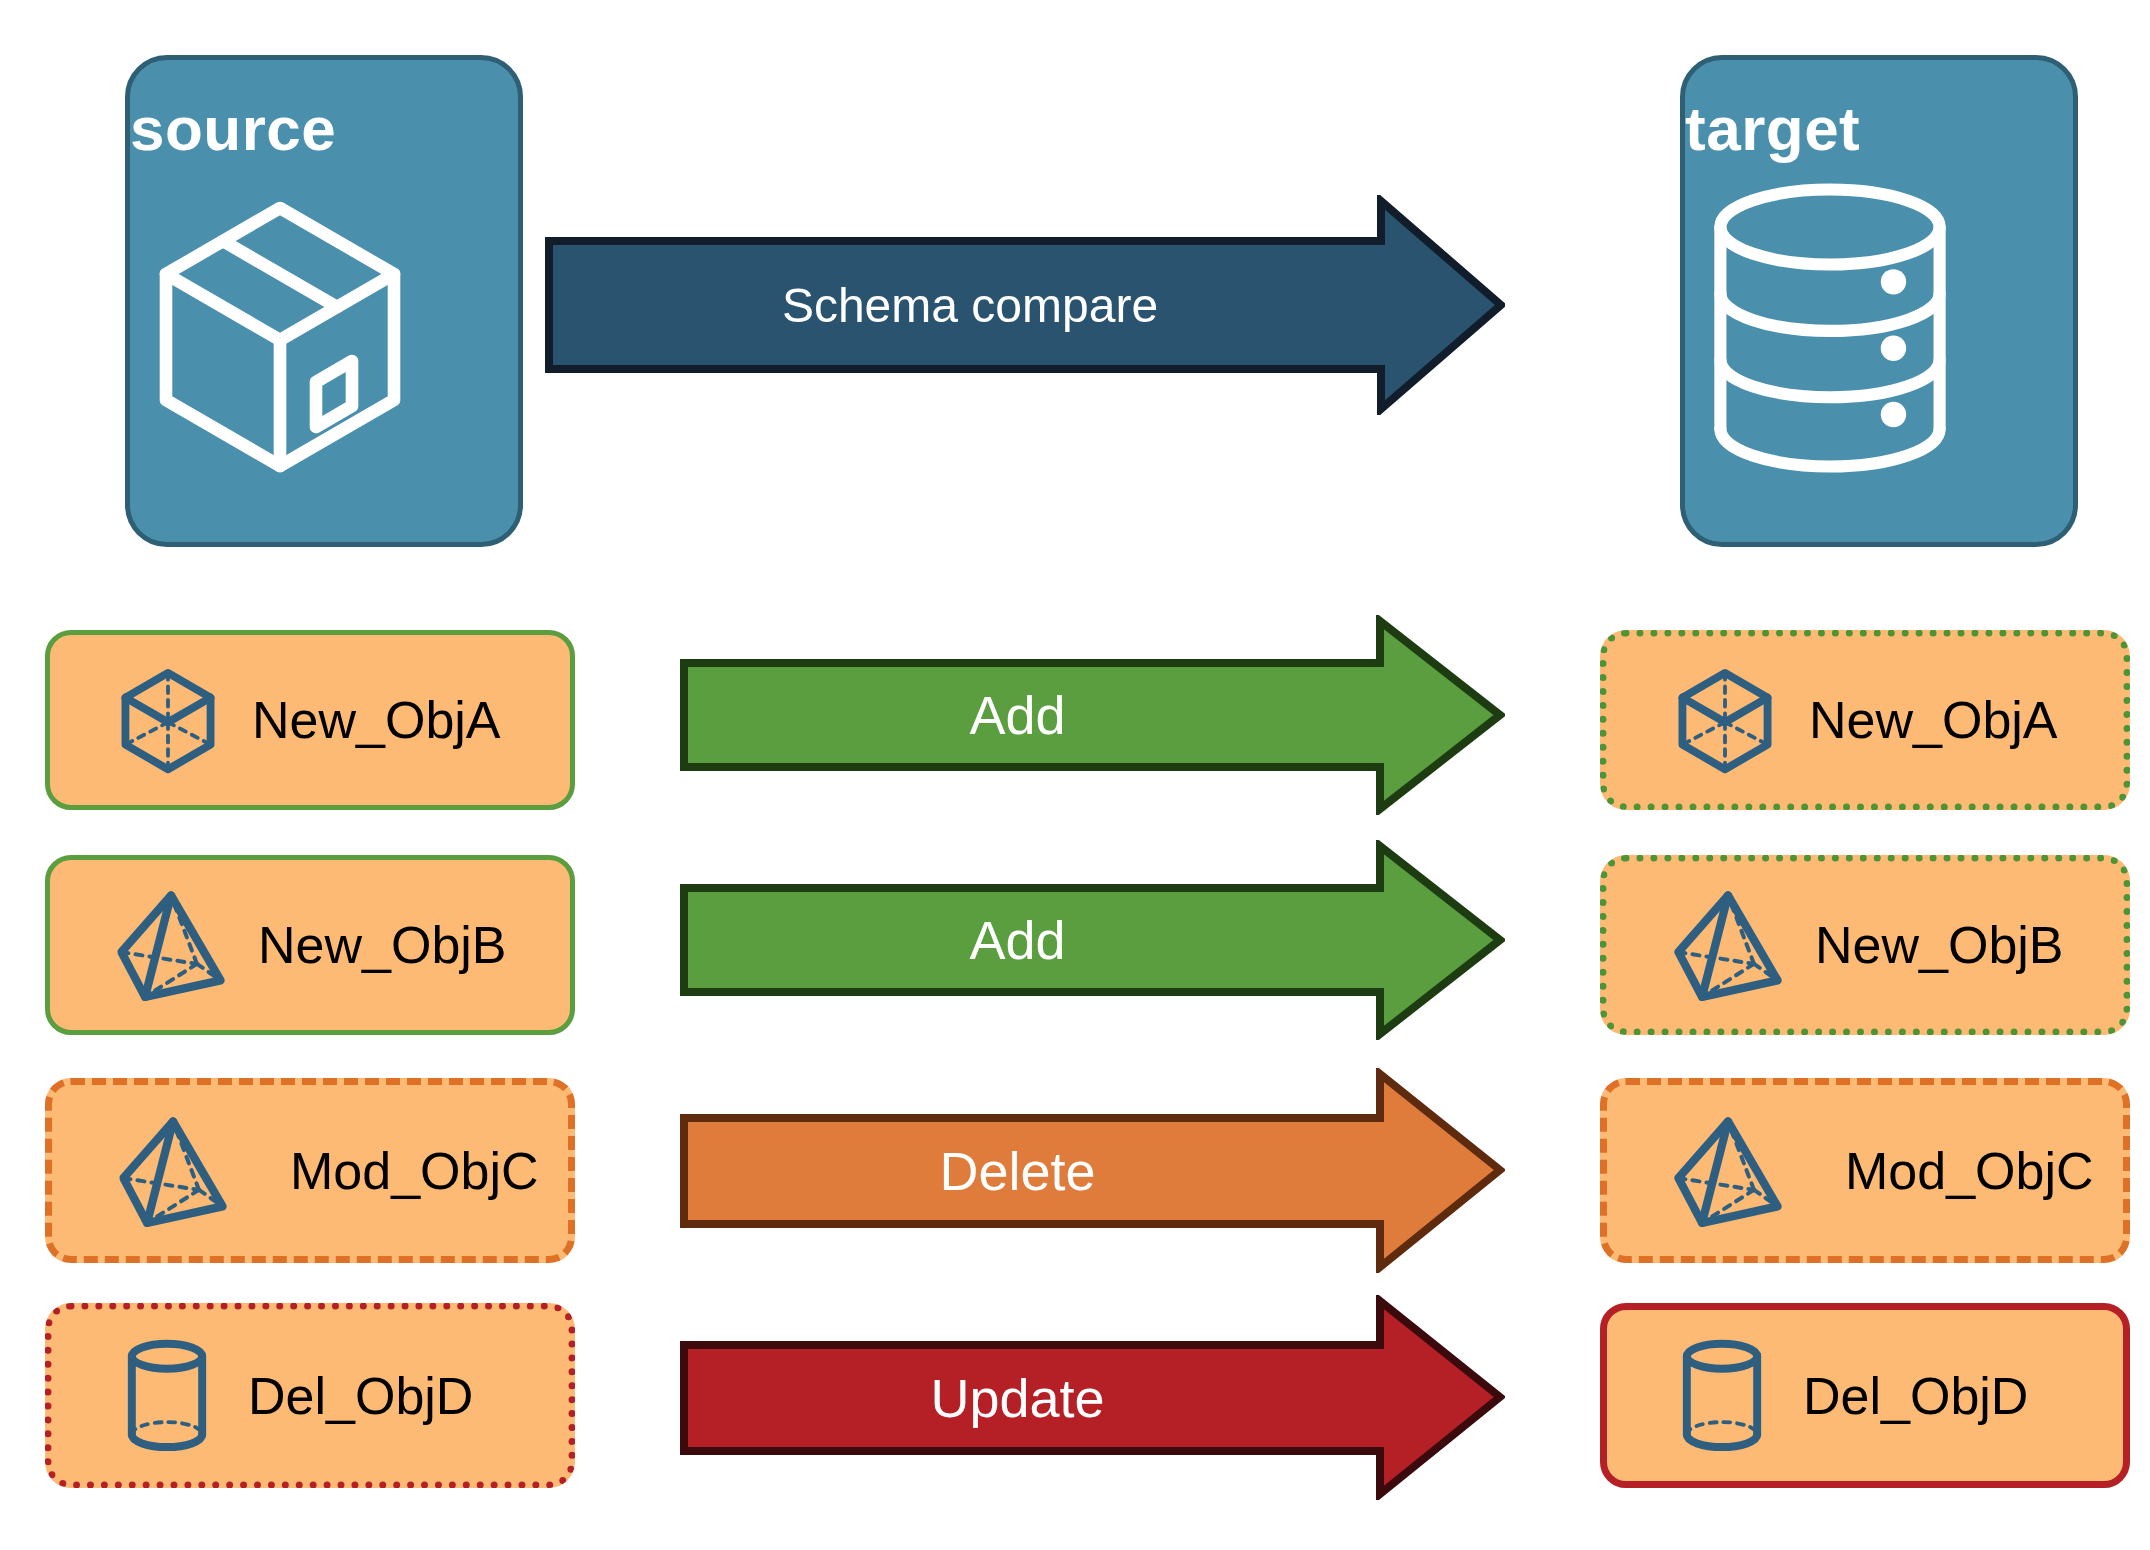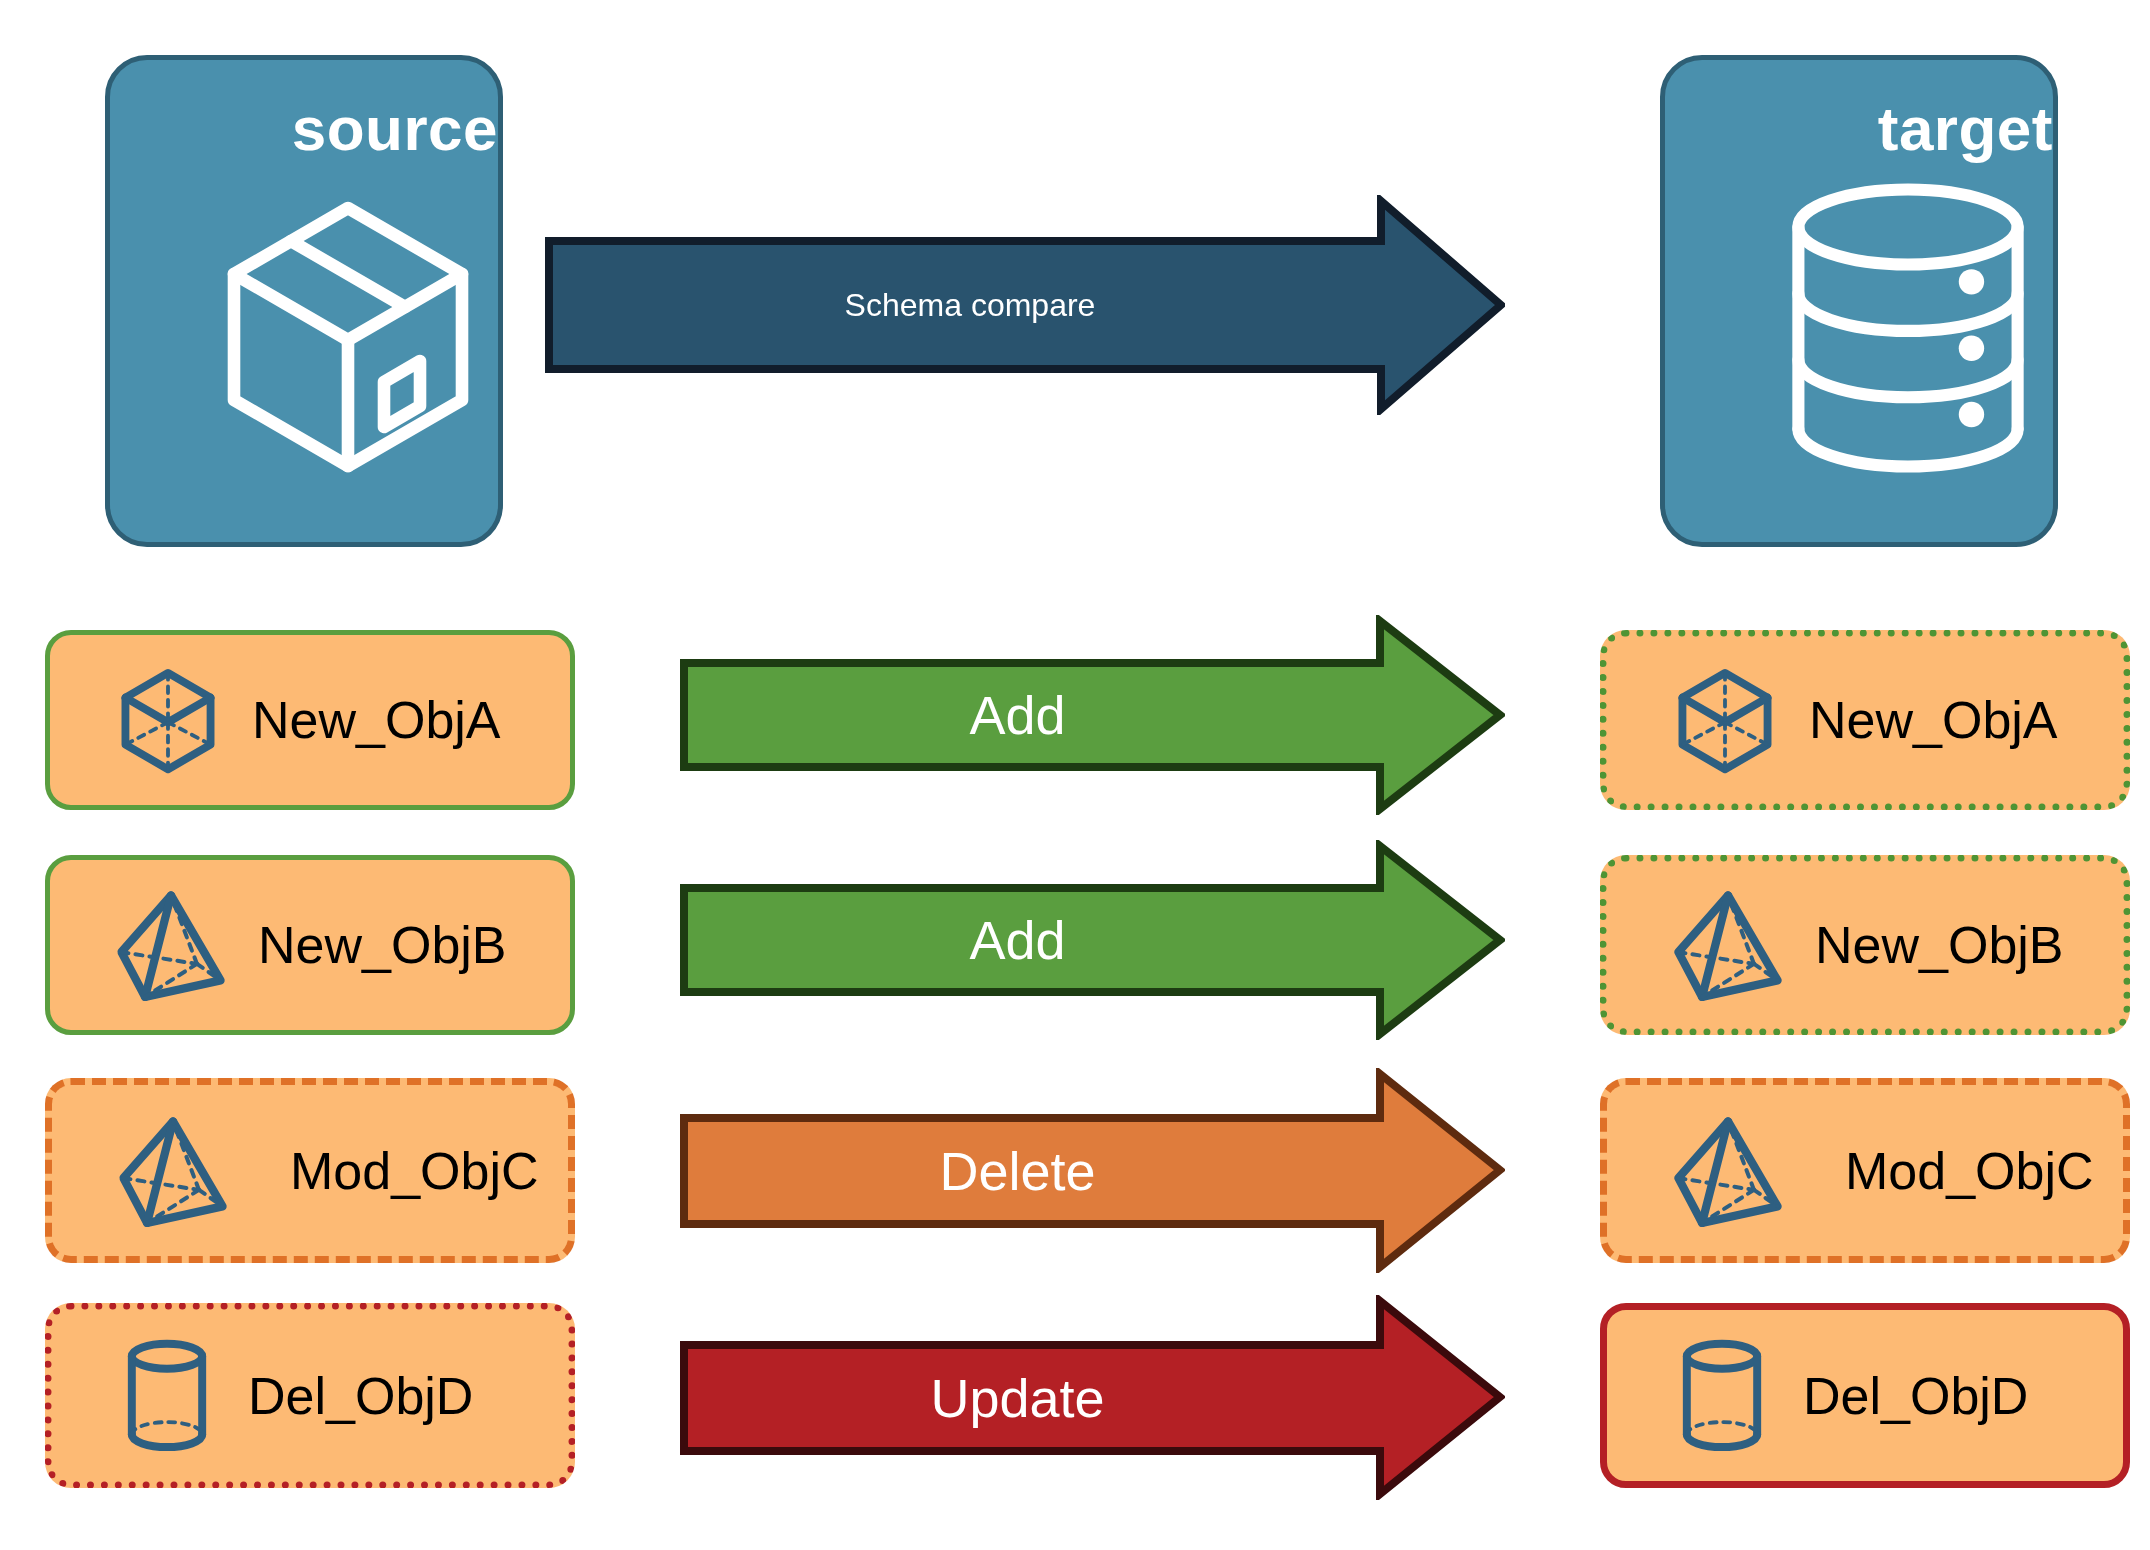--- a/index.html
+++ b/index.html
@@ -17,21 +17,22 @@
 
   
   .endpoint {
     position: absolute;
     background: #4a90ad;
     border: 5px solid #2e5f75;
     border-radius: 42px;
     box-sizing: border-box;
     display: flex;
     flex-direction: column;
-    align-items: flex-end;
+    align-items: flex-start;
+    margin-left: 20px;
   }
   .endpoint-title {
     margin-top: 38px;
     font-size: 62px;
     font-weight: bold;
     color: #ffffff;
     letter-spacing: 0.5px;
     line-height: 1;
   }
   .endpoint-icon {
@@ -54,21 +55,21 @@
     top: 0;
     width: 100%;
     height: 100%;
     display: flex;
     align-items: center;
     justify-content: center;
     color: #ffffff;
     pointer-events: none;
   }
   #compare-arrow .arrow-label-abs {
-    font-size: 32px;
+    font-size: 48px;
     padding-right: 110px;
     box-sizing: border-box;
   }
 
   
   .card {
     position: absolute;
     box-sizing: border-box;
     background: #fdba74;
     border-radius: 26px;

